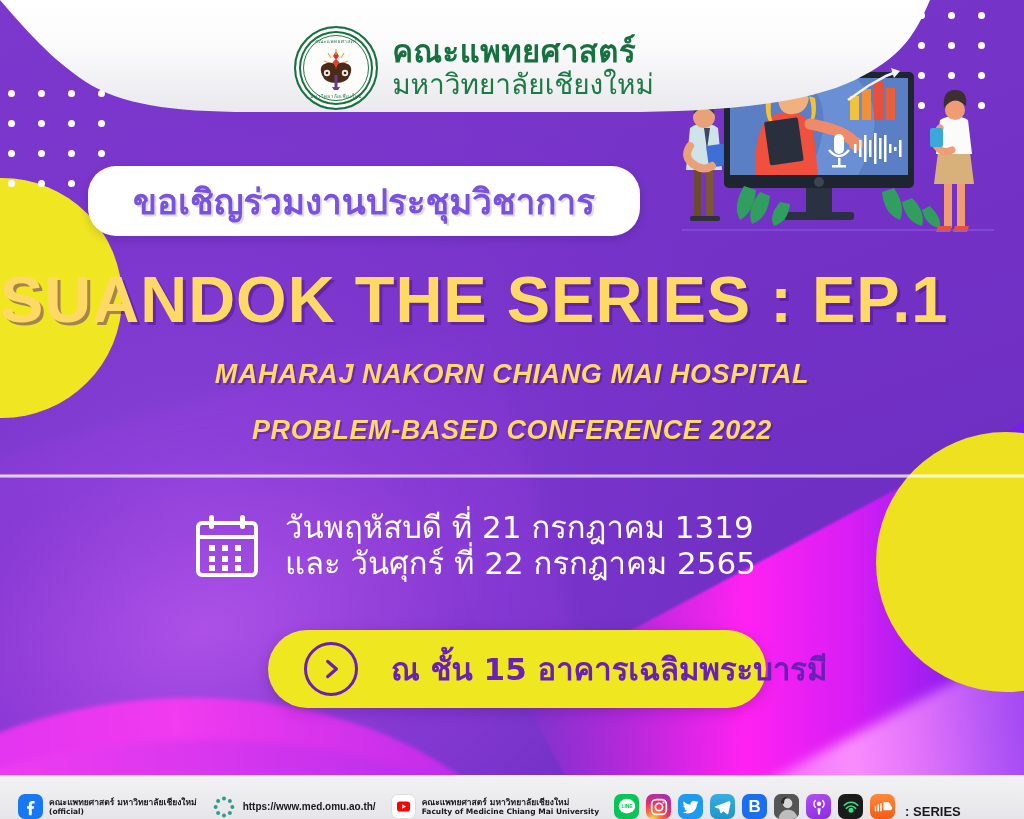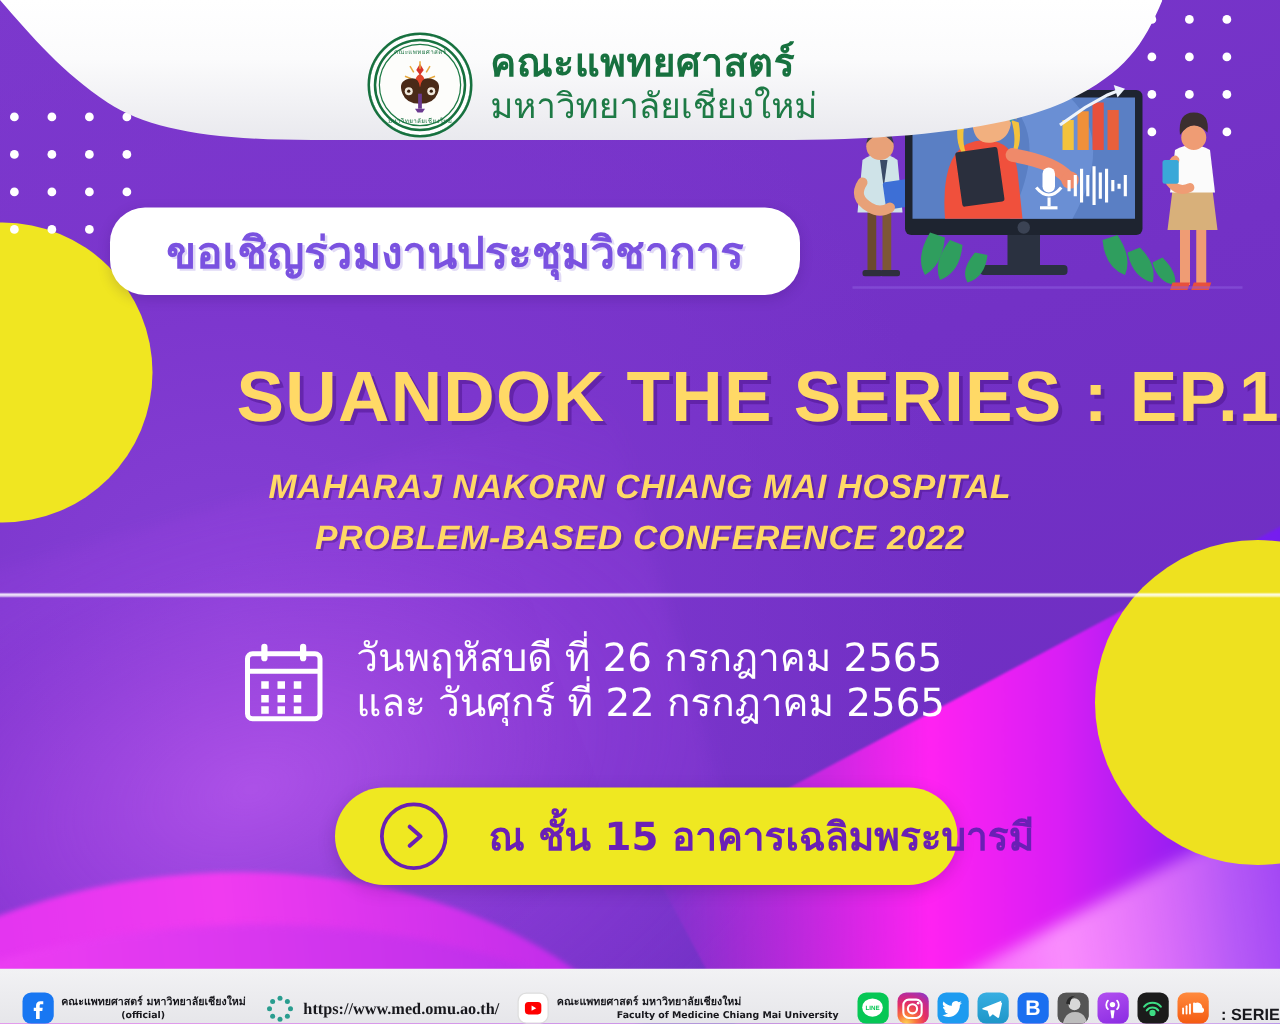--- a/index.html
+++ b/index.html
@@ -148,38 +148,38 @@
   }
   .invite-text {
     font-size:35px; font-weight:bold; color:#7a52e0;
     font-family:"DejaVu Sans","Liberation Sans",sans-serif;
     text-shadow:2px 2px 0 rgba(170,150,230,.35);
     white-space:nowrap;
   }
 
   
   .main-title {
-    position:absolute; left:0; right:0; top:285px;
-    text-align:right;
-    font-size:57px; font-weight:bold; color:#ffd966;
+    position:absolute; left:0; right:0; top:262px;
+    text-align:left;
+    font-size:65px; font-weight:bold; color:#ffd966;
     font-family:"Liberation Sans","DejaVu Sans",sans-serif;
     letter-spacing:1px;
     text-shadow:3px 3px 0 rgba(70,15,130,.45);
     white-space:nowrap;
   }
   .subtitle {
     position:absolute; left:0; right:0;
     text-align:center;
     font-size:27px; font-weight:bold; font-style:italic; color:#ffd966;
     font-family:"Liberation Sans","DejaVu Sans",sans-serif;
     letter-spacing:.6px;
     text-shadow:2px 2px 0 rgba(70,15,130,.40);
     white-space:nowrap;
   }
-  .subtitle-1 { top:374px; }
+  .subtitle-1 { top:359px; }
   .subtitle-2 { top:415px; }
 
   
   .date-row {
     position:absolute; left:195px; top:510px;
     display:flex; align-items:center; gap:26px;
   }
   .cal-icon { width:64px; height:66px; flex:0 0 auto; }
   .date-lines {
     color:#ffffff; line-height:1.16;
@@ -221,24 +221,24 @@
     width:25px; height:25px; border-radius:6px; flex:0 0 auto;
     display:flex; align-items:center; justify-content:center;
     overflow:hidden;
   }
   .f-txt {
     font-size:8.5px; color:#17171c; line-height:1.2;
     font-family:"DejaVu Sans","Liberation Sans",sans-serif;
     font-weight:bold;
     white-space:nowrap;
   }
-  .f-txt small { font-size:7.5px; font-weight:bold; display:block;margin-left:48px; }
+  .f-txt small { font-size:7.5px; font-weight:bold; display:block; }
   .f-url {
-    font-size:13px; font-weight:bold; color:#18181d;
-    font-family:Liberation Serif, serif;
+    font-size:10px; font-weight:bold; color:#18181d;
+    font-family:Liberation Sans, sans-serif;
     white-space:nowrap;
   }
   .f-handle {
     font-size:13px; font-weight:bold; color:#18181d;
     font-family:"Liberation Sans","DejaVu Sans",sans-serif;
     white-space:nowrap; margin-left:3px;
   }
   .ico-fb { background:#1877f2; border-radius:7px; }
   .ico-yt { background:#ffffff; border:1px solid #ddd; border-radius:7px; }
   .ico-line { background:#06c755; border-radius:7px; }
@@ -458,21 +458,21 @@
           <rect x="40" y="32" width="6" height="6"></rect>
         <rect x="14" y="43" width="6" height="6"></rect>
           <rect x="27" y="43" width="6" height="6"></rect>
           <rect x="40" y="43" width="6" height="6"></rect>
         <rect x="14" y="52" width="6" height="6"></rect>
           <rect x="27" y="52" width="6" height="6"></rect>
           <rect x="40" y="52" width="6" height="6"></rect>
       </g>
     </svg>
     <div class="date-lines">
-      <div>วันพฤหัสบดี ที่ 26  กรกฎาคม 2565</div>
+      <div>วันพฤหัสบดี ที่ 21  กรกฎาคม 1319</div>
       <div>และ วันศุกร์  ที่ 22 กรกฎาคม 2565</div>
     </div>
   </div>
 
   <div class="venue-pill">
     <div class="venue-arrow">
       <svg viewBox="0 0 24 24" width="26" height="26">
         <path d="M9 5 L17 12 L9 19" fill="none" stroke="#6a1fb5" stroke-width="3" stroke-linecap="round" stroke-linejoin="round"></path>
       </svg>
     </div>

